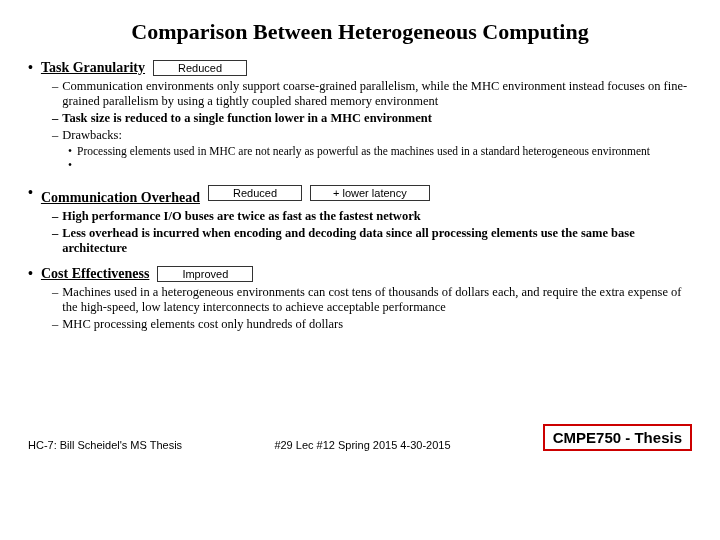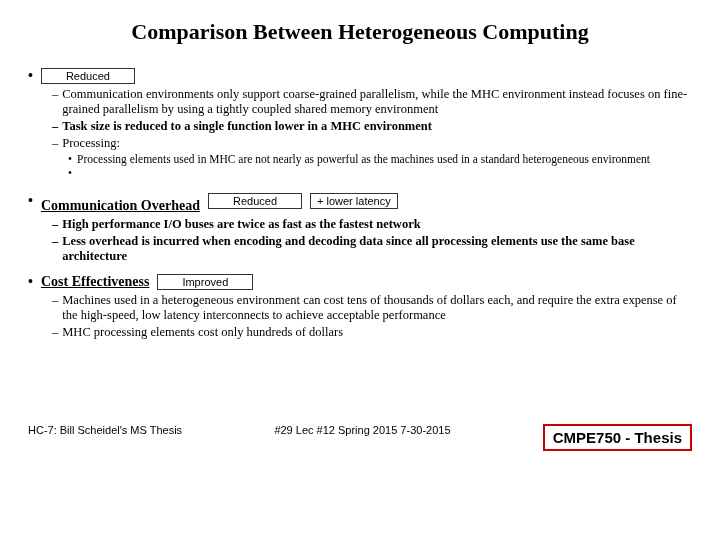--- a/index.html
+++ b/index.html
@@ -10,21 +10,20 @@
       font-family: 'Times New Roman', Times, serif;
       font-size: 13px;
       overflow: hidden;
     }
     .slide {
       width: 720px;
       height: 465px;
       padding: 18px 28px 14px 28px;
       display: flex;
       flex-direction: column;
-      gap: 8px;
     }
     .title {
       font-size: 22px;
       font-weight: bold;
       text-align: center;
       line-height: 1.25;
       margin-bottom: 14px;
     }
     .main-content {
       flex: 1;
@@ -45,21 +44,21 @@
     }
     .badge {
       border: 1px solid #333;
       padding: 1px 24px;
       font-size: 11px;
       font-weight: normal;
       font-family: Arial, sans-serif;
     }
     .badge-latency {
       border: 1px solid #333;
-      padding: 1px 6px;
+      padding: 1px 22px;
       font-size: 11px;
       font-weight: normal;
       font-family: Arial, sans-serif;
     }
     .dash-item {
       display: flex;
       align-items: flex-start;
       margin-left: 24px;
       margin-bottom: 2px;
       font-size: 12.5px;
@@ -81,20 +80,21 @@
       font-size: 11.5px;
       margin-bottom: 2px;
     }
     .sub-bullet .dot {
       margin-right: 5px;
       flex-shrink: 0;
     }
     .footer {
       display: flex;
       justify-content: space-between;
+      align-items: flex-end;
       margin-top: 6px;
     }
     .footer-left {
       font-size: 11px;
       font-family: Arial, sans-serif;
     }
     .footer-center {
       font-size: 11px;
       font-family: Arial, sans-serif;
       text-align: center;
@@ -113,33 +113,34 @@
 <div class="slide">
   <div class="title">
     <span>Comparison Between Heterogeneous Computing</span><br>
   </div>
 
   <div class="main-content">
 
     <div class="section">
       <div class="section-header">
         <span>•</span>
+        <span style="text-decoration:underline;">Task Granularity</span>
         <span class="badge">Reduced</span>
       </div>
       <div class="dash-item">
         <span class="dash">–</span>
         <span>Communication environments only support coarse-grained parallelism, while the MHC environment instead focuses on fine-grained parallelism by using a tightly coupled shared memory environment</span>
       </div>
       <div class="dash-item bold-text">
         <span class="dash">–</span>
         <span>Task size is reduced to a single function lower in a MHC environment</span>
       </div>
       <div class="dash-item">
         <span class="dash">–</span>
-        <span>Processing:</span>
+        <span>Drawbacks:</span>
       </div>
       <div class="sub-bullets">
         <div class="sub-bullet">
           <span class="dot">•</span>
           <span>Processing elements used in MHC are not nearly as powerful as the machines used in a standard heterogeneous environment</span>
         </div>
         <div class="sub-bullet">
           <span class="dot">•</span>
         </div>
       </div>
@@ -163,28 +164,28 @@
     </div>
 
     <div class="section">
       <div class="section-header">
         <span>•</span>
         <span style="text-decoration:underline;">Cost Effectiveness</span>
         <span class="badge">Improved</span>
       </div>
       <div class="dash-item">
         <span class="dash">–</span>
-        <span>Machines used in a heterogeneous environment can cost tens of thousands of dollars each, and require the extra expense of the high-speed, low latency interconnects to achieve acceptable performance</span>
+        <span>Machines used in a heterogeneous environments can cost tens of thousands of dollars each, and require the extra expense of the high-speed, low latency interconnects to achieve acceptable performance</span>
       </div>
       <div class="dash-item">
         <span class="dash">–</span>
         <span>MHC processing elements cost only hundreds of dollars</span>
       </div>
     </div>
 
   </div>
 
   <div class="footer">
     <span class="footer-left">HC-7: Bill Scheidel's MS Thesis</span>
-    <span class="footer-center">#29  Lec #12  Spring 2015  7-30-2015</span>
+    <span class="footer-center">#29  Lec #12  Spring 2015  4-30-2015</span>
     <span class="footer-right">CMPE750 - Thesis</span>
   </div>
 </div>
 
 </body></html>

